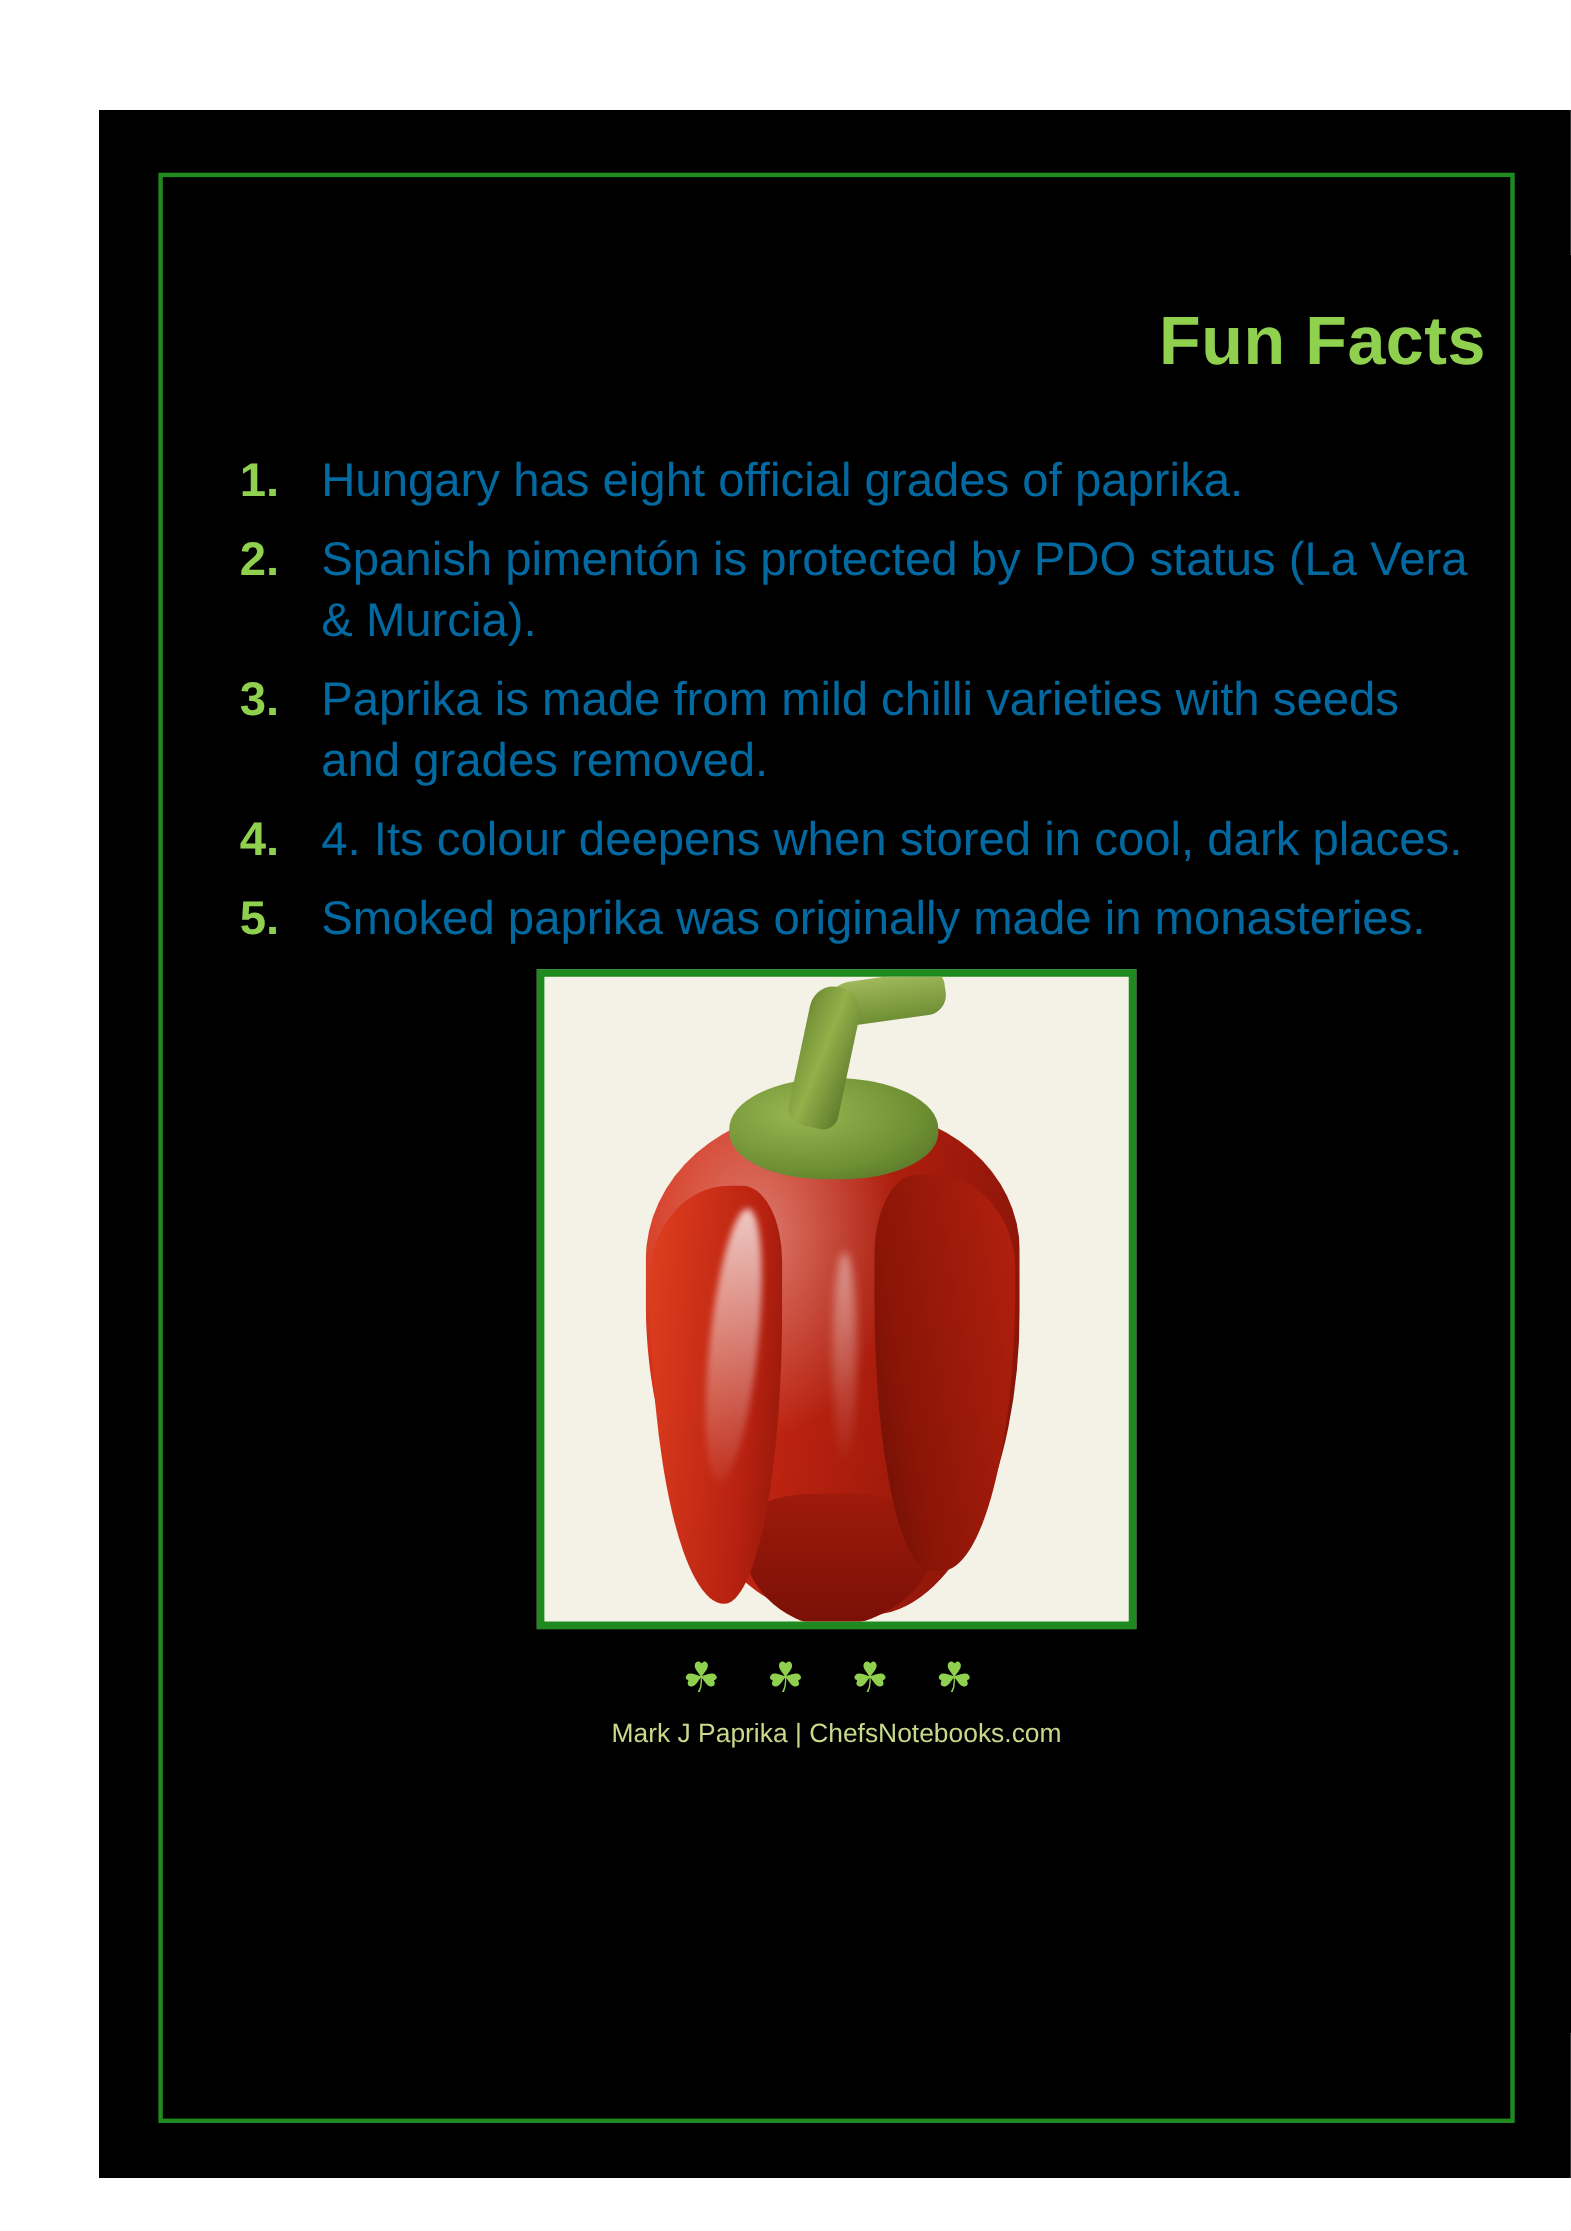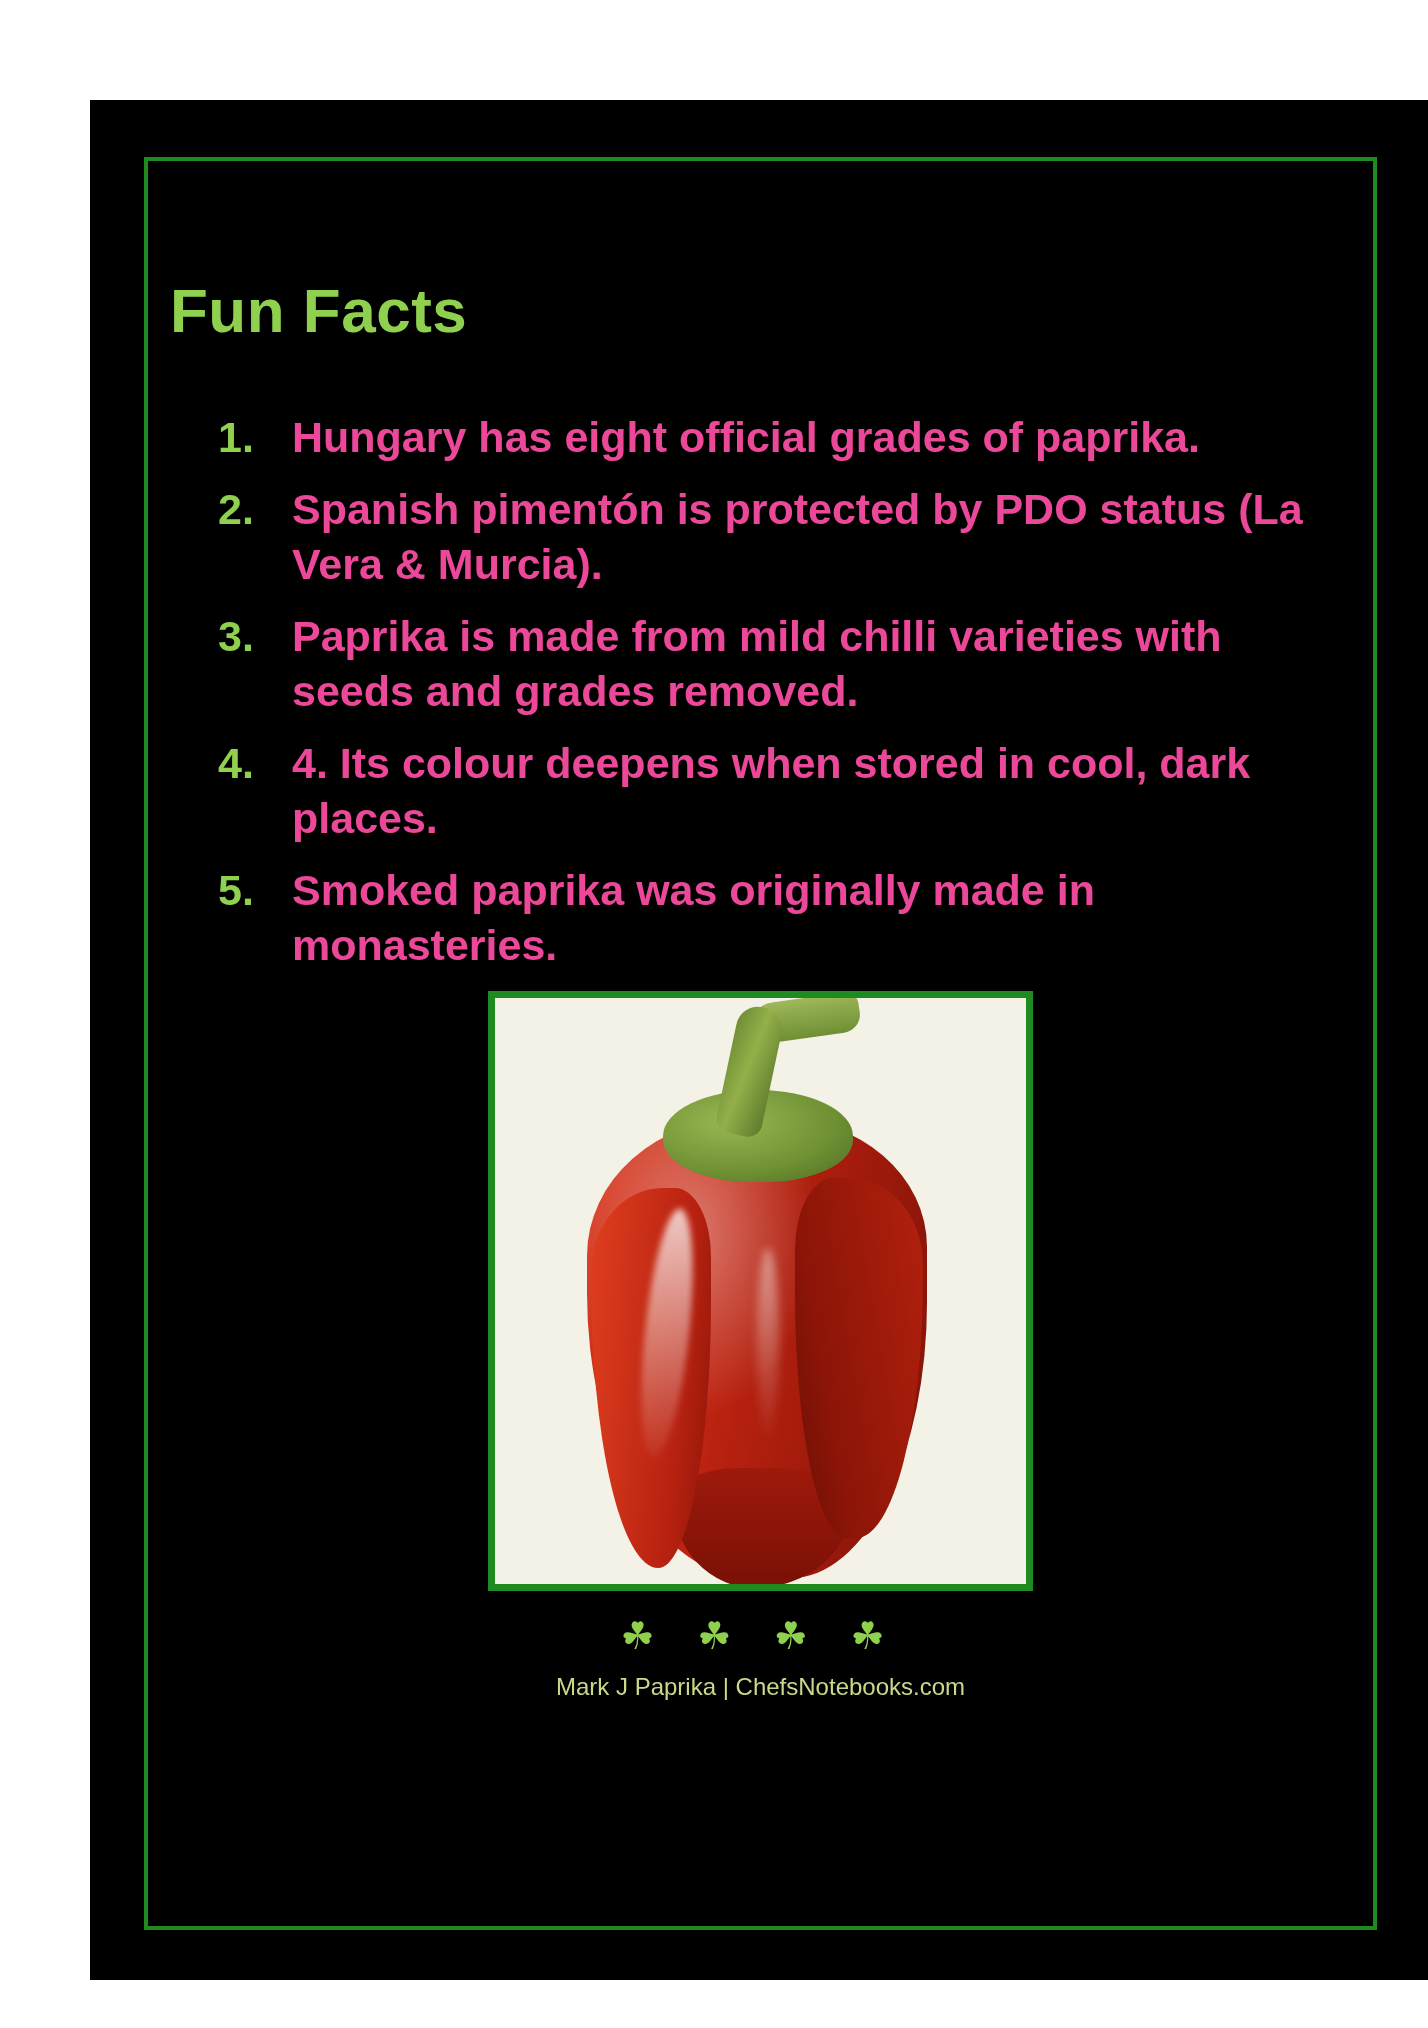--- a/index.html
+++ b/index.html
@@ -45,41 +45,41 @@
 
   .content {
     position: absolute;
     left: 80px;
     top: 80px;
     right: 80px;
     bottom: 60px;
   }
 
   .title {
-    text-align: left;
+    text-align: right;
     color: #8fd14f;
     font-size: 62px;
     font-weight: bold;
     letter-spacing: 0.5px;
     margin: 100px 0 0 0;
     line-height: 1;
   }
 
   .facts {
     margin: 68px 0 0 0;
     padding: 0 10px 0 110px;
     list-style: none;
     counter-reset: factcount;
   }
 
   .facts li {
     position: relative;
-    color: #ec4899;
+    color: #0369a1;
     font-size: 43px;
-    font-weight: bold;
+    font-weight: normal;
     line-height: 1.28;
     margin-bottom: 17px;
     counter-increment: factcount;
     padding-left: 12px;
   }
 
   .facts li::before {
     content: counter(factcount) ".";
     position: absolute;
     left: -62px;

